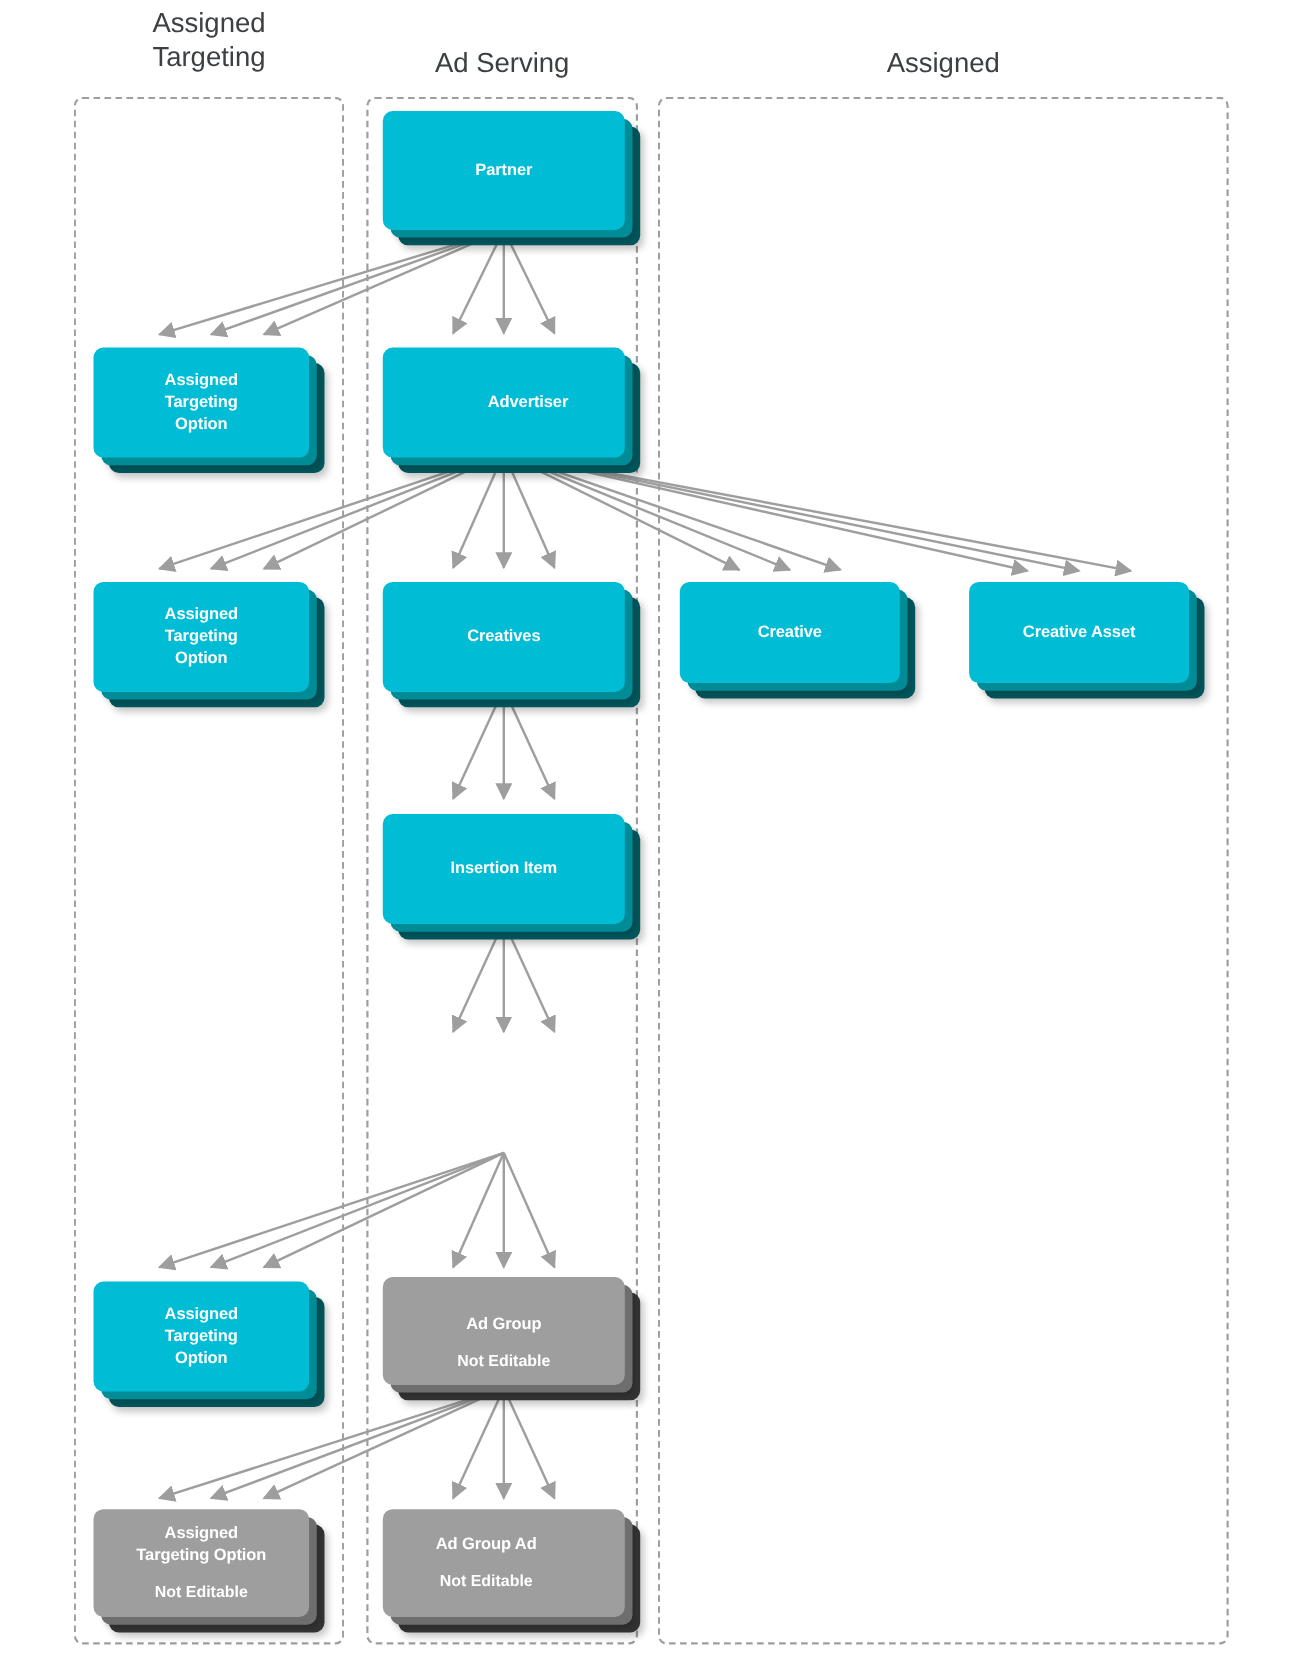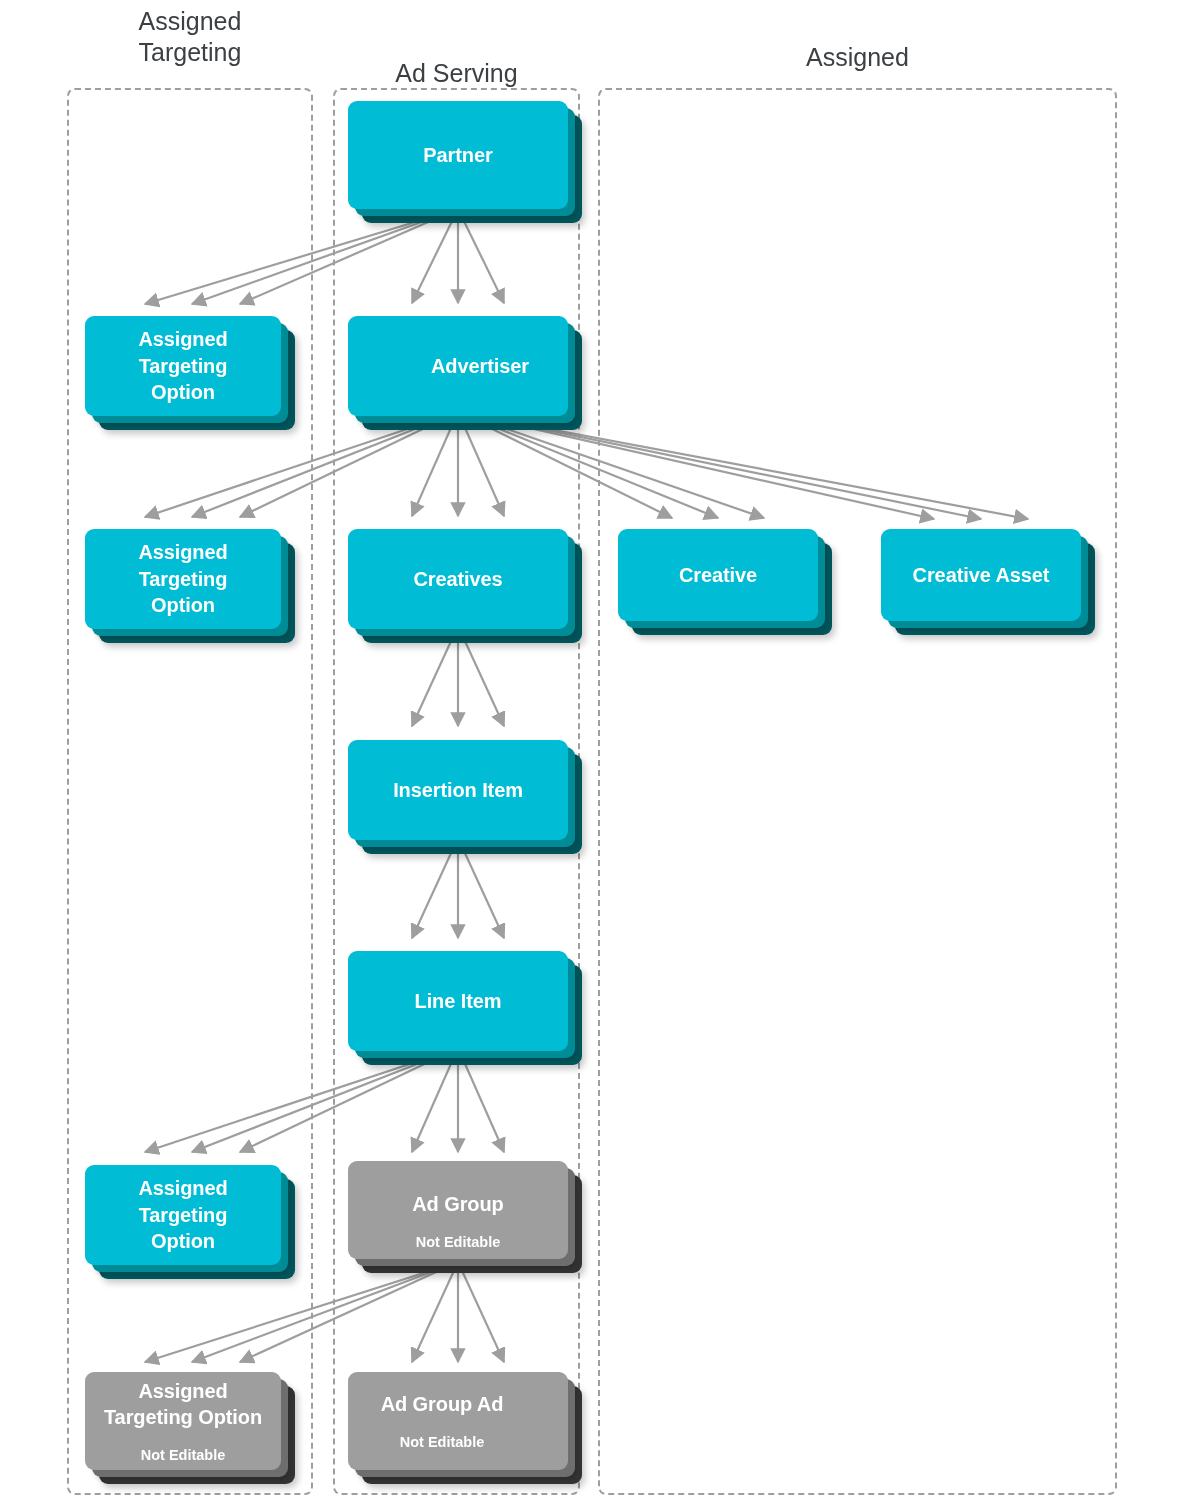--- a/index.html
+++ b/index.html
@@ -54,35 +54,35 @@
   .node .layer.back  { box-shadow: 3px 4px 7px rgba(0,0,0,0.22); }
   .node .layer.mid   { box-shadow: 2px 3px 5px rgba(0,0,0,0.14); }
 
   .node .label-wrap {
     position: absolute; left: 0; top: 0;
     display: flex; flex-direction: column;
     align-items: center; justify-content: center;
     color: #ffffff; text-align: center;
   }
   .node .title {
-    font-size: 20px; font-weight: bold; line-height: 1.33;
+    font-size: 15px; font-weight: bold; line-height: 1.33;
     white-space: pre-line; letter-spacing: -0.1px;
   }
   .node .sub {
     font-size: 14.5px; font-weight: bold; margin-top: 16px; line-height: 1.2;
   }
 </style>
 </head>
 <body>
 
 <div id="stage">
 
   <div class="col-title" style="left:67px; top:6px; width:246px;">Assigned
 Targeting</div>
-  <div class="col-title" style="left:333px; top:58px; width:247px;">Ad Serving</div>
+  <div class="col-title" style="left:333px; top:42px; width:247px;">Ad Serving</div>
   <div class="col-title" style="left:598px; top:42px; width:519px;">Assigned</div>
 
   <div class="group-box" style="left:67px; top:88px; width:246px; height:1407px;"></div>
   <div class="group-box" style="left:333px; top:88px; width:247px; height:1407px;"></div>
   <div class="group-box" style="left:598px; top:88px; width:519px; height:1407px;"></div>
 
   <svg id="edges" viewBox="0 0 1184 1508" xmlns="http://www.w3.org/2000/svg">
     <defs>
       <marker id="ah" viewBox="0 0 10 10" refX="9" refY="5" markerWidth="7" markerHeight="7" orient="auto-start-reverse" markerUnits="strokeWidth">
         <path d="M 0 0 L 10 5 L 0 10 z" fill="#9e9e9e"></path>
@@ -209,28 +209,20 @@
 
   <div class="node cyan" style="left:348px; top:740px; width:234px; height:114px;">
     <div class="layer back" style="width:220px;height:100px;"></div>
     <div class="layer mid" style="width:220px;height:100px;"></div>
     <div class="layer front" style="width:220px;height:100px;"></div>
     <div class="label-wrap" style="width:220px;height:100px;">
       <div class="title">Insertion Item</div>
     </div>
   </div>
 
-  <div class="node cyan" style="left:348px; top:951px; width:234px; height:114px;">
-    <div class="layer back" style="width:220px;height:100px;"></div>
-    <div class="layer mid" style="width:220px;height:100px;"></div>
-    <div class="layer front" style="width:220px;height:100px;"></div>
-    <div class="label-wrap" style="width:220px;height:100px;">
-      <div class="title">Line Item</div>
-    </div>
-  </div>
 
   <div class="node cyan" style="left:85px; top:1165px; width:234px; height:114px;">
     <div class="layer back" style="width:196px;height:100px;"></div>
     <div class="layer mid" style="width:196px;height:100px;"></div>
     <div class="layer front" style="width:196px;height:100px;"></div>
     <div class="label-wrap" style="width:196px;height:100px;">
       <div class="title">Assigned
 Targeting
 Option</div>
     </div>

